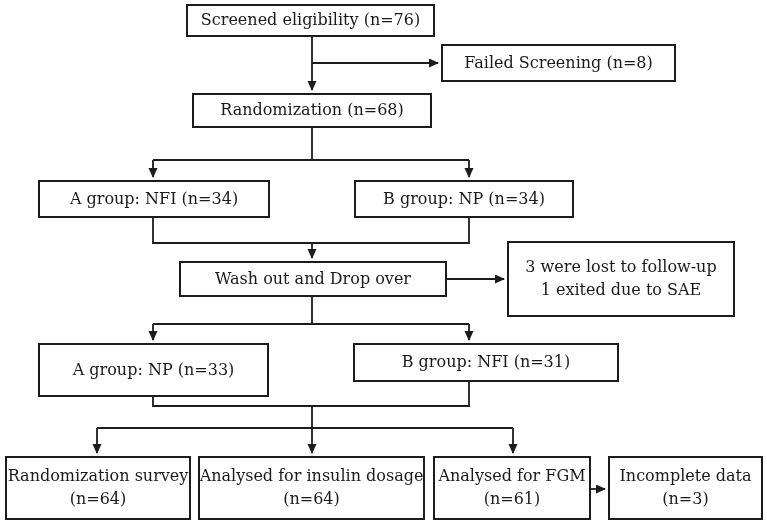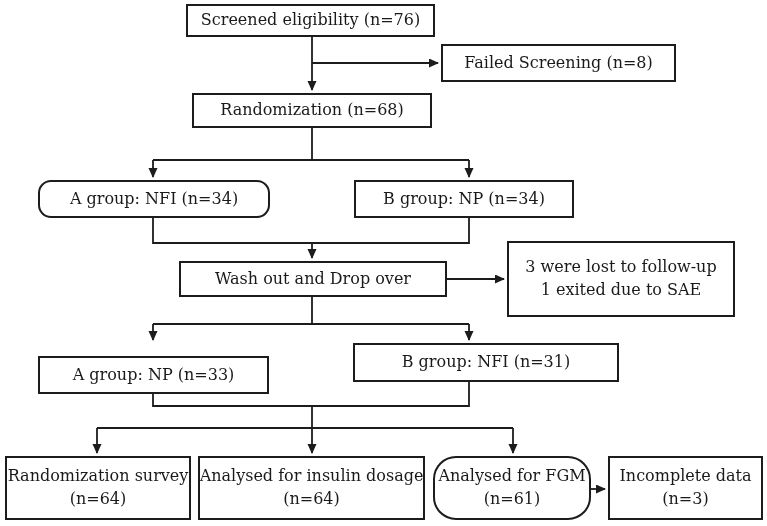--- a/index.html
+++ b/index.html
@@ -38,29 +38,29 @@
     padding: 1px 4px;
   }
   .box span {
     display: block;
     white-space: nowrap;
   }
   
   .b-screened      { left:186px; top:4px;   width:249px; height:33px; }
   .b-failed        { left:441px; top:44px;  width:235px; height:38px; }
   .b-randomization { left:192px; top:93px;  width:240px; height:35px; }
-  .b-group-a1      { left:38px;  top:180px; width:232px; height:38px;border-radius:13px; }
+  .b-group-a1      { left:38px;  top:180px; width:232px; height:38px; }
   .b-group-b1      { left:354px; top:180px; width:220px; height:38px; }
   .b-washout       { left:179px; top:261px; width:268px; height:36px; }
   .b-dropout       { left:507px; top:241px; width:228px; height:76px; }
-  .b-group-a2      { left:38px;  top:356px; width:231px; height:38px; }
+  .b-group-a2      { left:38px;  top:343px; width:231px; height:54px; }
   .b-group-b2      { left:353px; top:343px; width:266px; height:39px; }
   .b-questionnaire { left:5px;   top:456px; width:186px; height:64px; }
   .b-insulin       { left:198px; top:456px; width:227px; height:64px; }
-  .b-fgm           { left:433px; top:456px; width:158px; height:64px;border-radius:23px; }
+  .b-fgm           { left:433px; top:456px; width:158px; height:64px; }
   .b-incomplete    { left:608px; top:456px; width:155px; height:64px; }
 </style>
 </head>
 <body>
 
 <div class="stage">
 
   <svg class="connectors" viewBox="0 0 767 526" xmlns="http://www.w3.org/2000/svg">
     <defs>
       <marker id="arrow" markerUnits="userSpaceOnUse" markerWidth="11" markerHeight="10" refX="9" refY="4.5" orient="auto">

